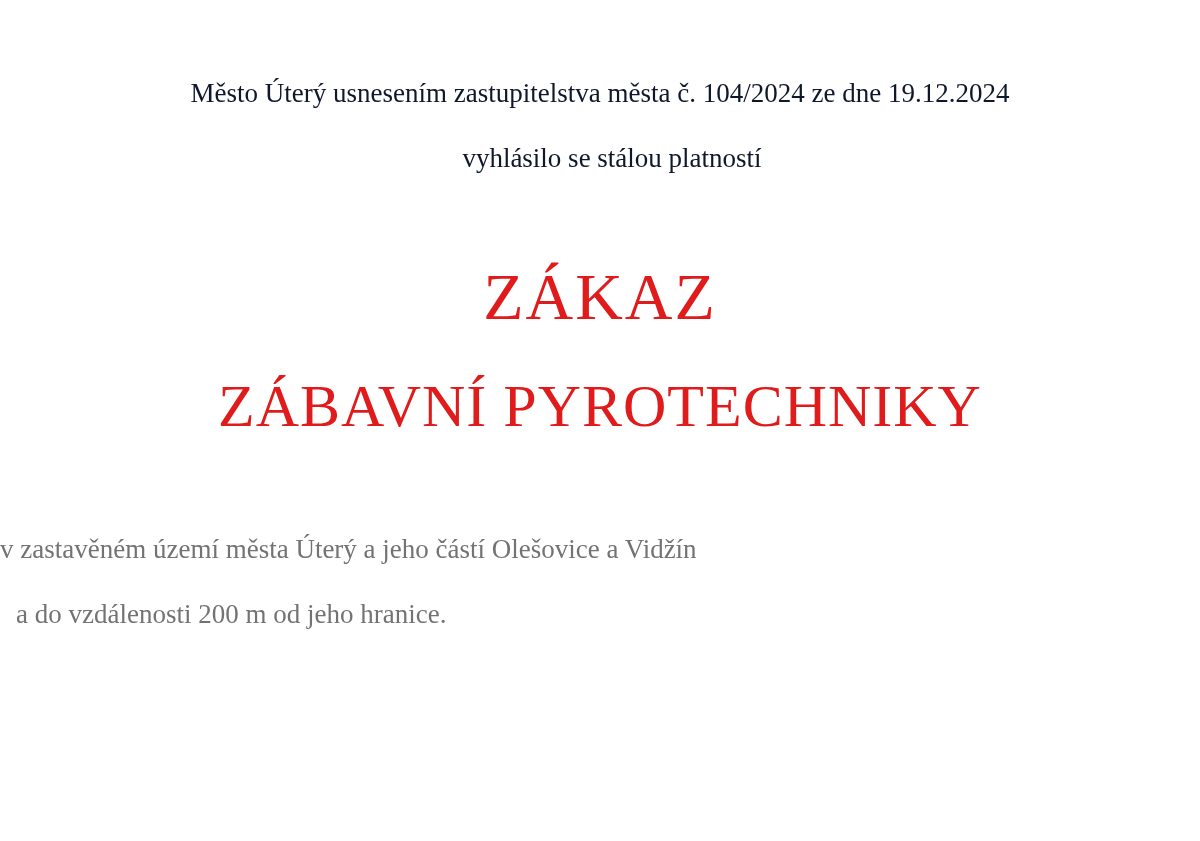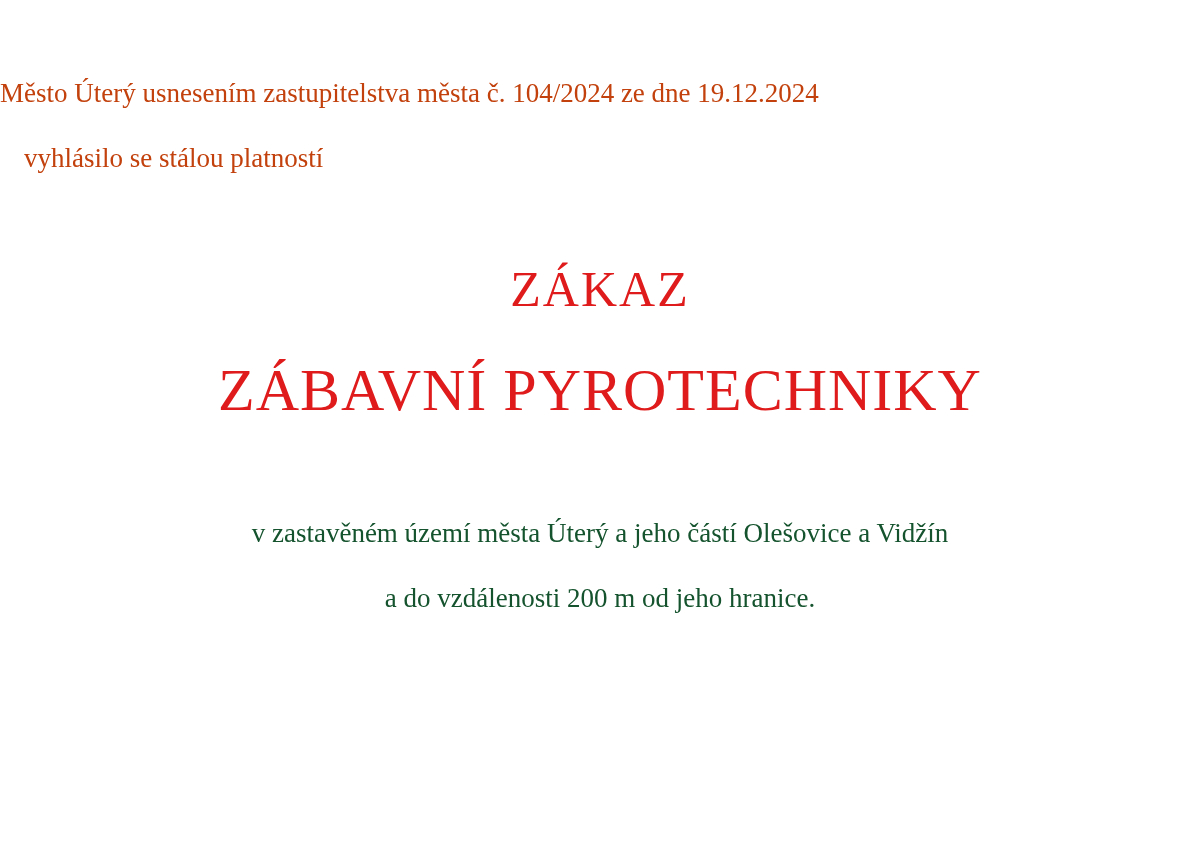--- a/index.html
+++ b/index.html
@@ -16,64 +16,65 @@
   }
   .page {
     position: relative;
     width: 1200px;
     height: 841px;
     box-sizing: border-box;
     padding: 0;
     display: block;
   }
   .intro {
-    text-align: left;
+    text-align: center;
     font-size: 27px;
     line-height: 1.0;
-    color: #c2410c;
+    color: #0f172a;
   }
   .intro .line1 {
     margin-top: 80px;
   }
   .intro .line2 {
     margin-top: 38px;
     margin-left: 24px;
   }
   .headline {
     text-align: center;
     color: #e01b1b;
     line-height: 1.0;
     letter-spacing: 0.5px;
   }
   .headline .hl1 {
     margin-top: 92px;
-    font-size: 50px;
+    font-size: 66px;
     letter-spacing: 2px;
   }
   .headline .hl2 {
     margin-top: 52px;
     font-size: 60px;
     letter-spacing: 1px;
   }
   .headline .hl3 {
     margin-top: 46px;
     font-size: 60px;
     letter-spacing: 1px;
   }
   .footer {
-    text-align: center;
+    text-align: left;
     font-size: 27px;
     line-height: 1.0;
-    color: #14532d;
+    color: #737373;
   }
   .footer .line1 {
     margin-top: 100px;
   }
   .footer .line2 {
     margin-top: 38px;
+    margin-left: 16px;
   }
 </style>
 </head>
 <body>
 
 <div class="page">
 
   <div class="intro">
     <div class="line1">Město Úterý usnesením zastupitelstva města č. 104/2024 ze dne 19.12.2024</div>
     <div class="line2">vyhlásilo se stálou platností</div>

